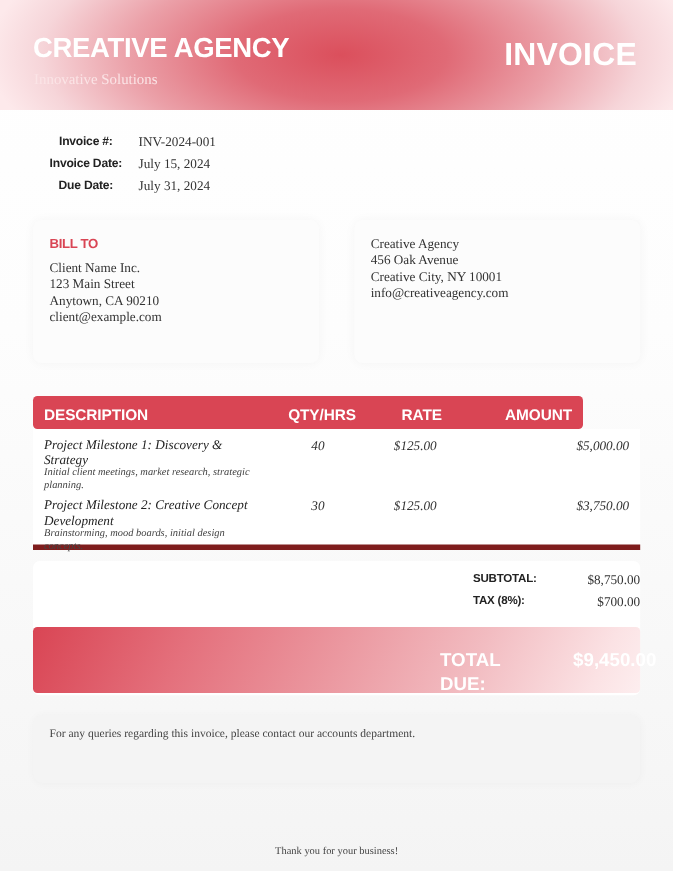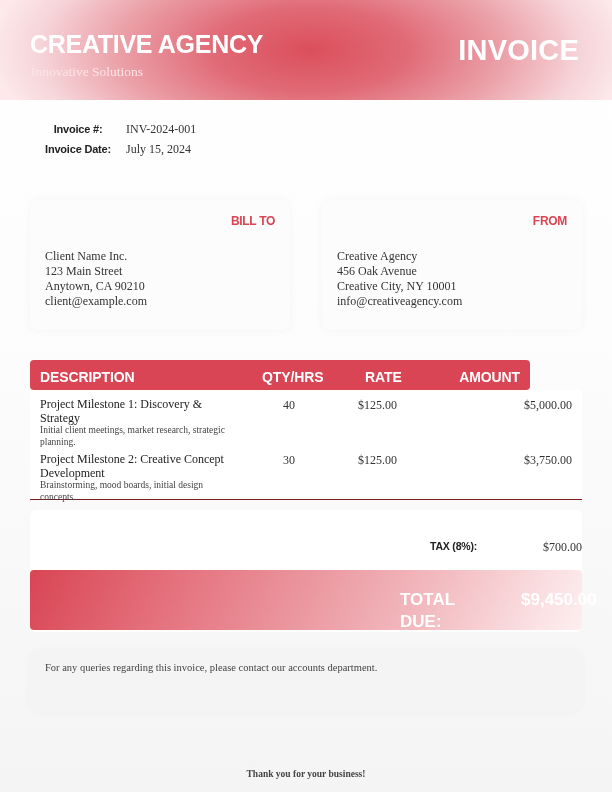--- a/index.html
+++ b/index.html
@@ -50,22 +50,21 @@
     position: absolute; top: 200px; width: 260px; height: 130px;
     background: #fcfcfc; border-radius: 8px;
     box-shadow: 0 0 10px rgba(0,0,0,0.04);
     padding: 14px 15px;
   }
   .card.bill { left: 30px; }
   .card.from { left: 322px; }
   .card-title {
     font-family: "Liberation Sans", "DejaVu Sans", sans-serif;
     font-weight: bold; font-size: 12px; color: #d94554; letter-spacing: -0.3px;
-    margin-bottom: 21px;
-    text-align: right;
+    margin-bottom: 8px;
   }
   .card-line {
     font-family: "Liberation Serif", "DejaVu Serif", serif;
     font-size: 12px; color: #333; line-height: 15px;
   }
 
   
   .table-head {
     position: absolute; left: 30px; top: 360px; width: 500px; height: 30px;
     background: #d94554; border-radius: 4px; color: #fff;
@@ -73,21 +72,21 @@
     font-weight: bold; font-size: 14px; letter-spacing: -0.1px;
   }
   .th { position: absolute; top: 9px; }
   .th.desc { left: 10px; }
   .th.qty { left: 232px; }
   .th.rate { left: 335px; }
   .th.amt { right: 10px; }
 
   .table-body {
     position: absolute; left: 30px; top: 390px; width: 552px; height: 110px;
-    background: #ffffff; border-bottom: 1px solid #7f1d1d;
+    background: #ffffff; border-bottom: 5px solid #7f1d1d; font-style: italic;
   }
   .row { position: absolute; left: 0; width: 552px; }
   .row .title {
     position: absolute; left: 10px; width: 195px;
     font-family: "Liberation Serif", "DejaVu Serif", serif;
     font-size: 12px; line-height: 13.5px; color: #222;
   }
   .row .sub {
     position: absolute; left: 10px; width: 200px;
     font-family: "Liberation Serif", "DejaVu Serif", serif;
@@ -136,53 +135,56 @@
     box-shadow: 0 0 8px rgba(0,0,0,0.03);
     padding: 10px 15px;
     font-family: "Liberation Serif", "DejaVu Serif", serif;
     font-size: 10.5px; color: #444; line-height: 15.5px;
   }
   .notes b { color: #333; }
 
   .footer {
     position: absolute; left: 0; top: 769px; width: 612px; text-align: center;
     font-family: "Liberation Serif", "DejaVu Serif", serif;
-    font-size: 9.5px; color: #444; font-weight: bold;
+    font-size: 9.5px; color: #444;
   }
 </style>
 </head>
 <body>
 
 <div class="header">
   <div class="brand-title">CREATIVE AGENCY</div>
   <div class="brand-sub">Innovative Solutions</div>
   <div class="doc-title">INVOICE</div>
 </div>
 
 <div class="meta">
   <div class="meta-row">
     <span class="meta-label">Invoice #:</span>
     <span class="meta-value">INV-2024-001</span>
   </div>
   <div class="meta-row">
     <span class="meta-label">Invoice Date:</span>
     <span class="meta-value">July 15, 2024</span>
+  </div>
+  <div class="meta-row">
+    <span class="meta-label">Due Date:</span>
+    <span class="meta-value">July 31, 2024</span>
   </div>
 </div>
 
 <div class="card bill">
   <div class="card-title">BILL TO</div>
   <div class="card-line">Client Name Inc.</div>
   <div class="card-line">123 Main Street</div>
   <div class="card-line">Anytown, CA 90210</div>
   <div class="card-line">client@example.com</div>
 </div>
 
 <div class="card from">
-  <div class="card-title">FROM</div>
   <div class="card-line">Creative Agency</div>
   <div class="card-line">456 Oak Avenue</div>
   <div class="card-line">Creative City, NY 10001</div>
   <div class="card-line">info@creativeagency.com</div>
 </div>
 
 <div class="table-head">
   <span class="th desc">DESCRIPTION</span>
   <span class="th qty">QTY/HRS</span>
   <span class="th rate">RATE</span>
@@ -200,20 +202,24 @@
   <div class="row" style="top:55px;">
     <div class="title" style="top:8px;">Project Milestone 2: Creative Concept Development</div>
     <div class="sub" style="top:35px;">Brainstorming, mood boards, initial design concepts.</div>
     <div class="qty" style="top:8px;">30</div>
     <div class="rate" style="top:8px;">$125.00</div>
     <div class="amt" style="top:8px;">$3,750.00</div>
   </div>
 </div>
 
 <div class="totals-card">
+  <div class="tot-row" style="top:10px;">
+    <span class="tot-label">SUBTOTAL:</span>
+    <span class="tot-value">$8,750.00</span>
+  </div>
   <div class="tot-row" style="top:30px;">
     <span class="tot-label">TAX (8%):</span>
     <span class="tot-value">$700.00</span>
   </div>
 </div>
 <div class="total-bar"></div>
 <div class="total-label">TOTAL DUE:</div>
 <div class="total-value">$9,450.00</div>
 
 <div class="notes">

